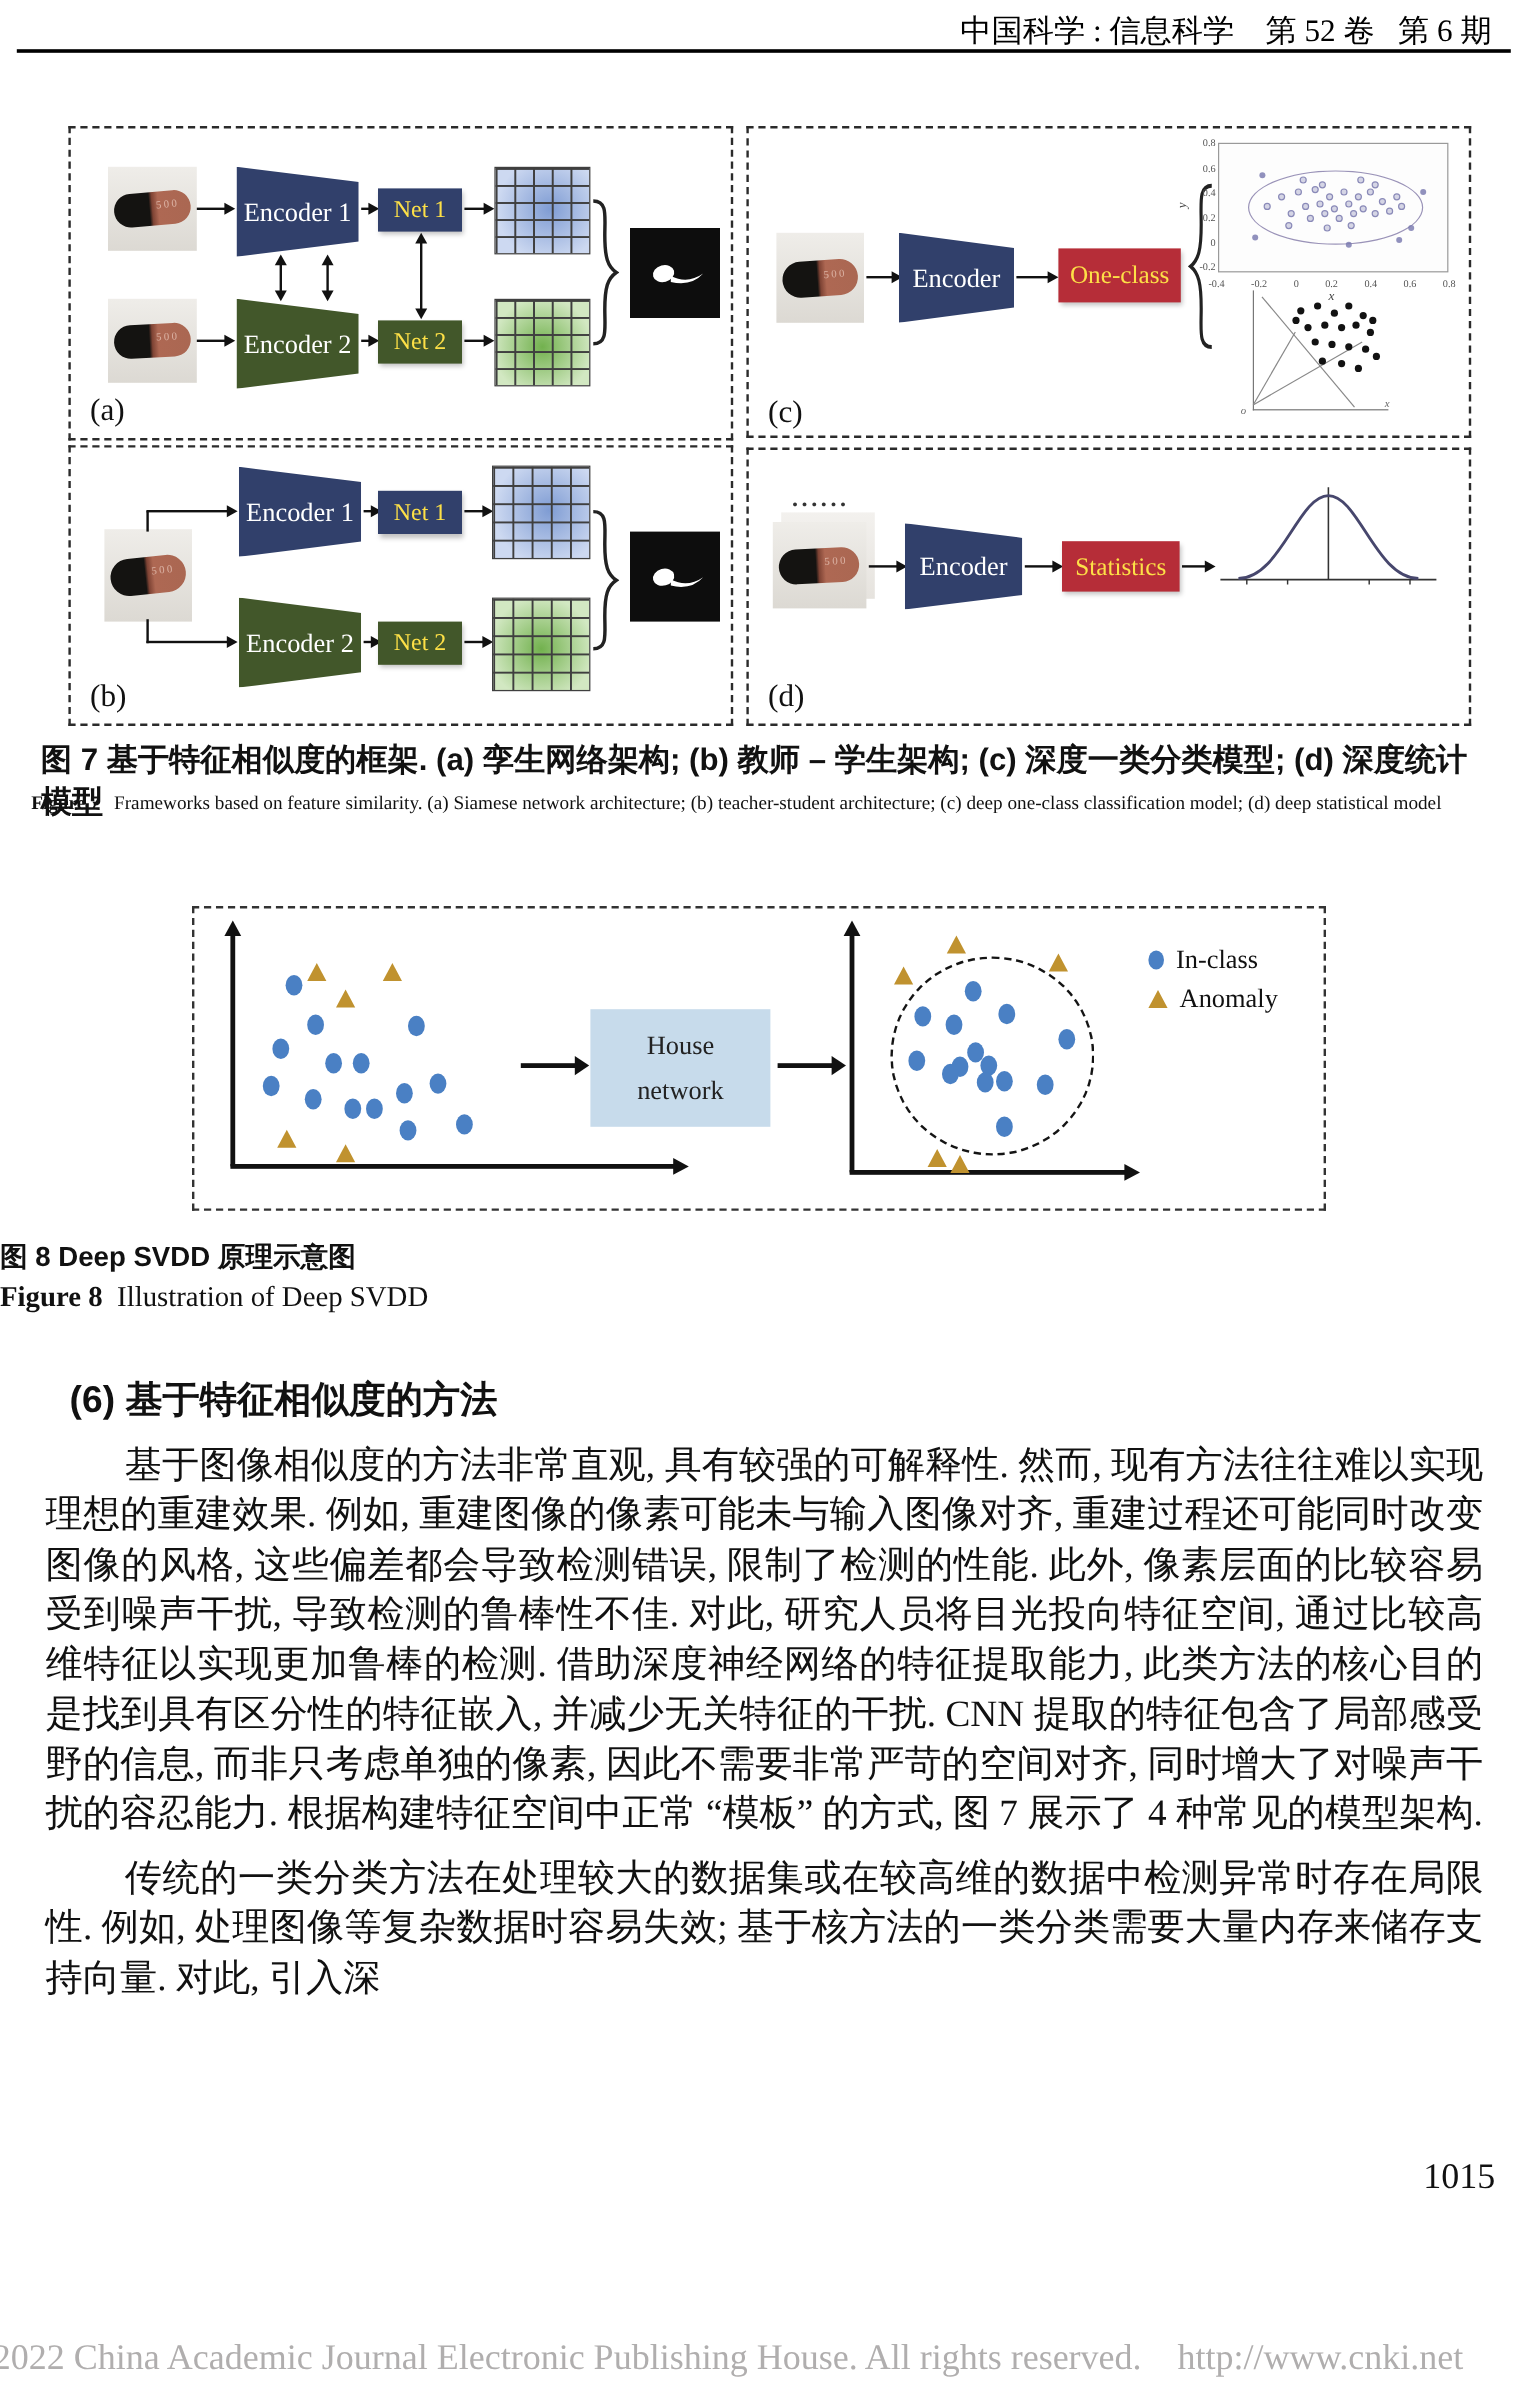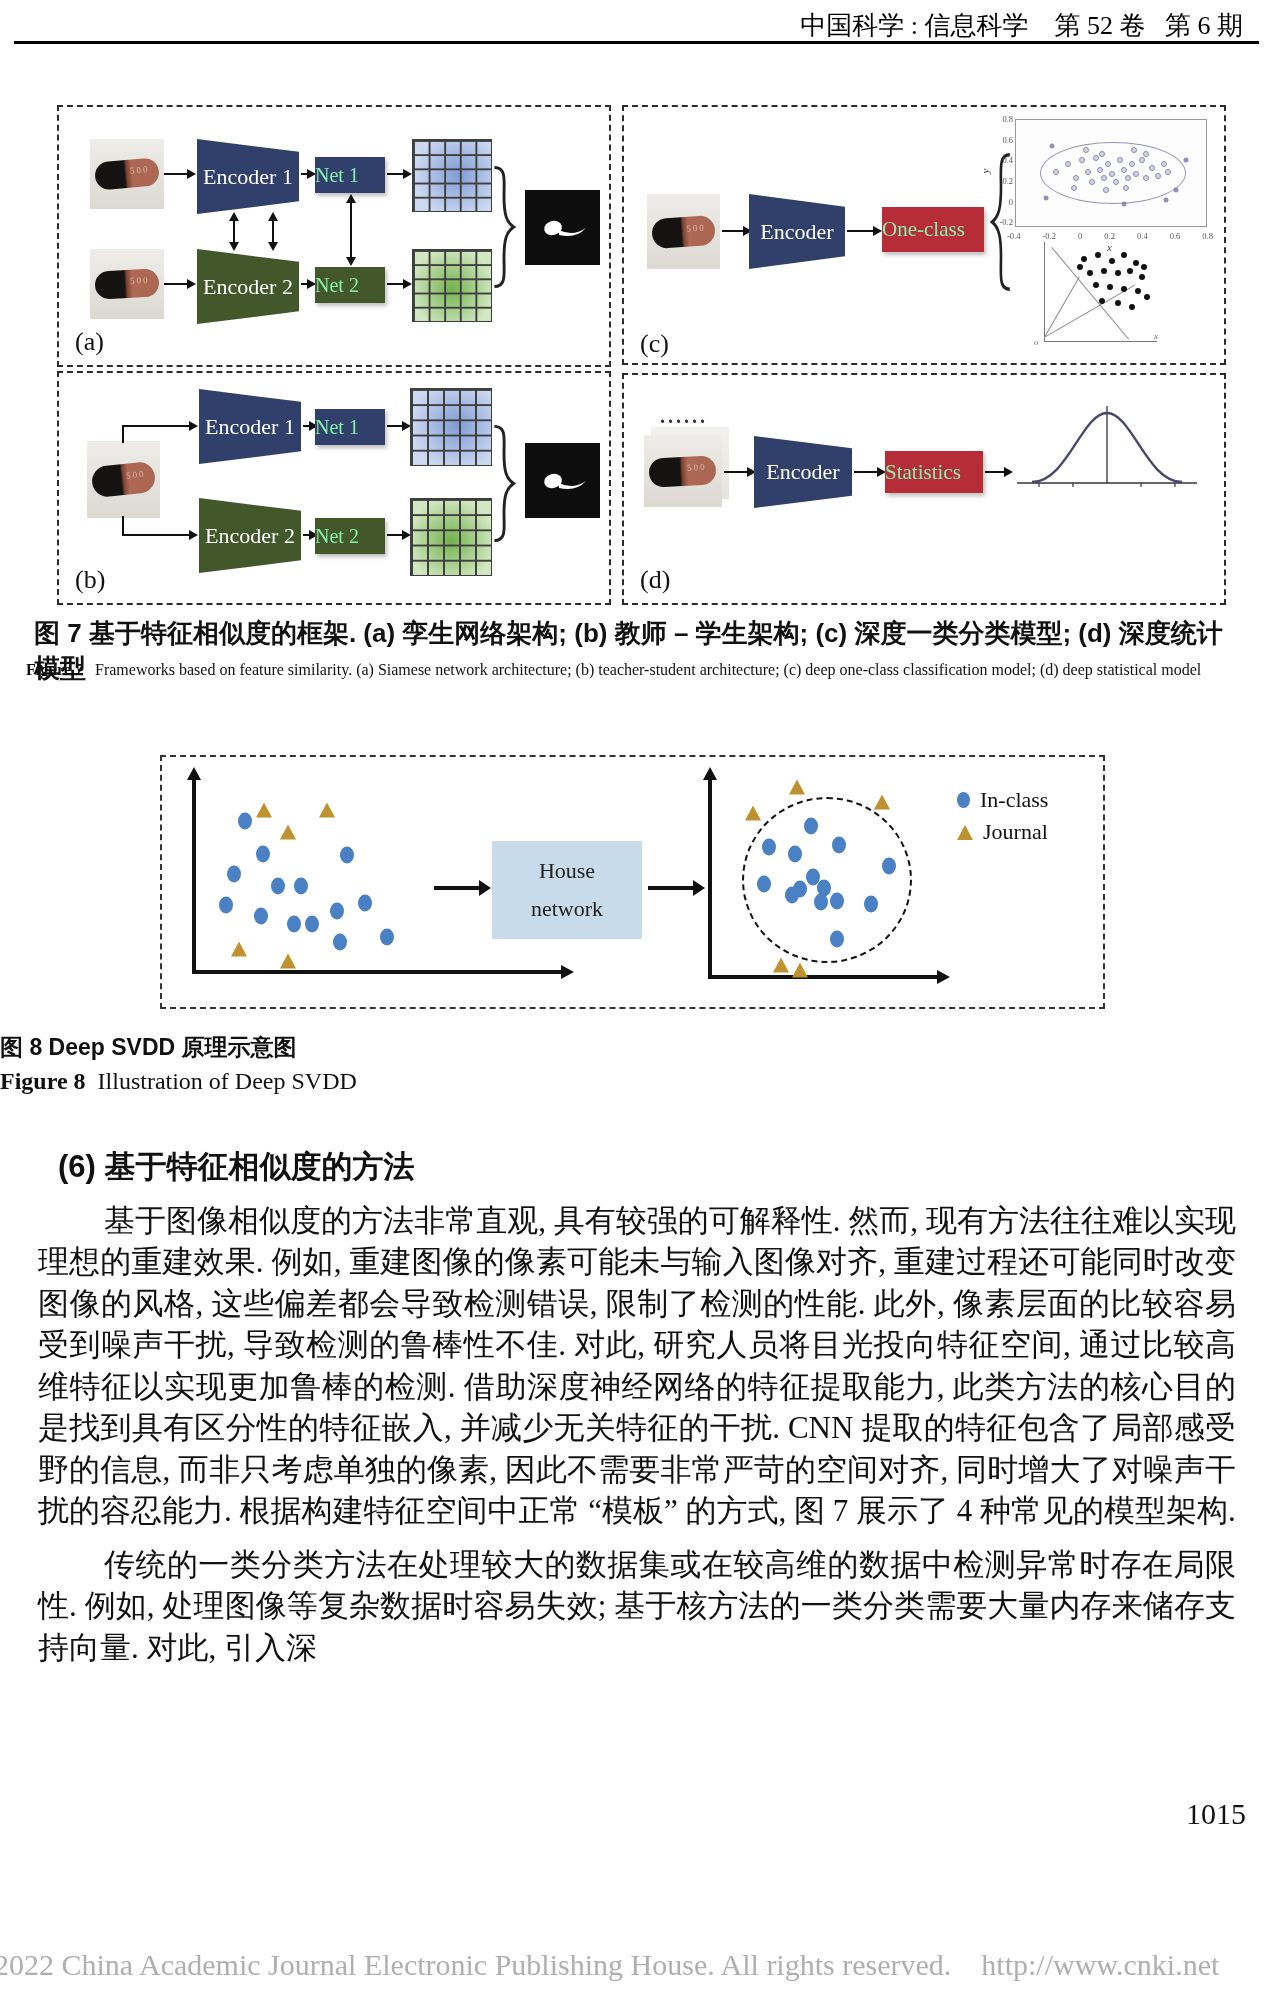--- a/index.html
+++ b/index.html
@@ -19,21 +19,21 @@
   .cap{position:absolute;background:linear-gradient(180deg,#efede9,#dcd9d3);overflow:hidden;}
   .cap .pill{position:absolute;left:7%;top:30%;width:86%;height:40%;border-radius:999px;
              background:linear-gradient(90deg,#141311 0 46%,#7e4334 50%,#ae6853 58%,#aa6752 100%);}
   .cap .pill span{position:absolute;right:14%;top:22%;color:rgba(255,235,225,.55);font-size:9px;letter-spacing:2px;}
 
   
   .enc{position:absolute;clip-path:polygon(0 0,100% 17%,100% 83%,0 100%);display:flex;align-items:center;justify-content:center;
        color:#fff;font-size:22px;}
   .enc.blue{background:#31406b;}
   .enc.green{background:#42572a;}
-  .nbox{position:absolute;display:flex;align-items:center;justify-content:flex-start;color:#86efac;font-size:20px;box-shadow:2px 3px 4px rgba(0,0,0,.25);}
+  .nbox{position:absolute;display:flex;align-items:center;justify-content:center;color:#fde047;font-size:20px;box-shadow:2px 3px 4px rgba(0,0,0,.25);}
   .nbox.blue{background:#31406b;}
   .nbox.green{background:#42572a;}
   .nbox.red{background:#b62d38;font-size:21px;}
 
   
   .fgrid{position:absolute;border:1.6px solid #3f3f3f;}
   .fgrid.blue{background-image:
       linear-gradient(to right,#3f3f3f 1.6px,transparent 1.6px),
       linear-gradient(to bottom,#3f3f3f 1.6px,transparent 1.6px),
       radial-gradient(circle at 58% 48%,#7f9cd3 0%,#cdd9f1 75%);
@@ -437,21 +437,21 @@
       <span>network</span>
     </div>
     <div class="barr" style="left:486px;top:129px;width:46px;"></div>
 
     <div class="legend-row" style="left:795px;top:30px;">
       <span class="lg-dot"></span>
       <span>In-class</span>
     </div>
     <div class="legend-row" style="left:795px;top:62px;">
       <span class="lg-tri"></span>
-      <span>Journal</span>
+      <span>Anomaly</span>
     </div>
   </div>
 
   <div class="cap8-zh">图 8  Deep SVDD 原理示意图</div>
   <div class="cap8-en">
     <span class="capb">Figure 8</span><span>Illustration of Deep SVDD</span>
   </div>
 
   <div class="bodytext">
     <p class="bh">(6) 基于特征相似度的方法</p>

